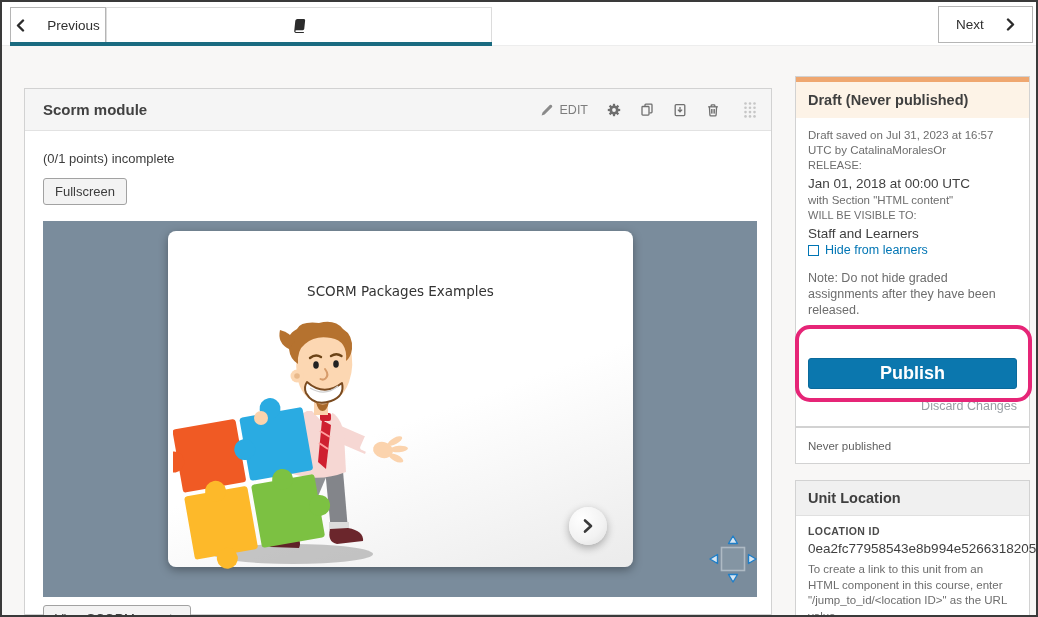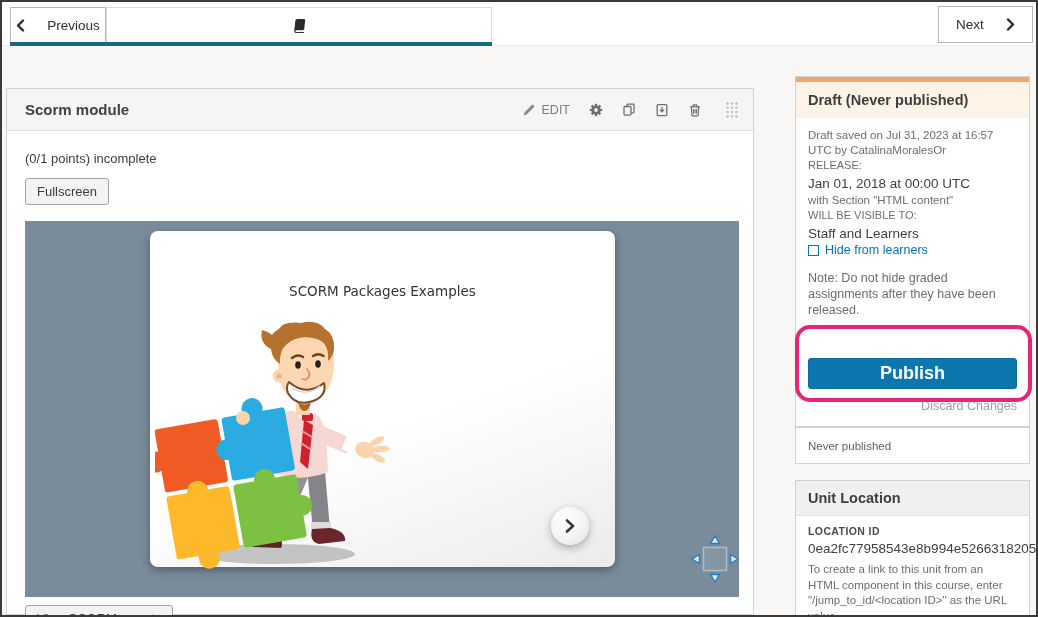--- a/index.html
+++ b/index.html
@@ -15,21 +15,21 @@
   .nav-box { position:absolute; display:flex; align-items:center; justify-content:center;
              gap:22px; background:#ffffff; font-size:13.5px; color:#2f2f2f; cursor:pointer; }
   .prev-btn { left:8px; top:5px; width:96px; height:36px; border:1px solid #b5b5b5; }
   .unit-tab { left:104px; top:5px; width:386px; height:36px; border:1px solid #dcdcdc; }
   .teal-underline { position:absolute; left:8px; top:40px; width:482px; height:4px;
                     background:#1a6b80; }
   .new-unit-btn { left:490px; top:4px; width:446px; height:37px; border:1px solid #d4d4d4; }
   .next-btn { left:936px; top:4px; width:95px; height:37px; border:1px solid #b5b5b5; }
 
   
-  .unit-card { position:absolute; left:4px; top:86px; width:748px; height:527px;
+  .unit-card { position:absolute; left:22px; top:86px; width:748px; height:527px;
                background:#ffffff; border:1px solid #d2d2d2; }
   .xblock-header { height:42px; background:#f5f5f5; border-bottom:1px solid #e2e2e2;
                    display:flex; align-items:center; padding:0 14px 0 18px; }
   .xblock-header h2 { font-size:15px; font-weight:700; color:#414141; flex:1; }
   .actions { display:flex; align-items:center; gap:19px; }
   .action-btn { display:flex; align-items:center; gap:6px; background:none; border:none;
                 color:#7d7d7d; font-size:12.5px; cursor:pointer; font-family:inherit; }
   .drag-handle { margin-left:4px; cursor:grab; display:flex; align-items:center; }
 
   .xblock-body { padding:18px; }

